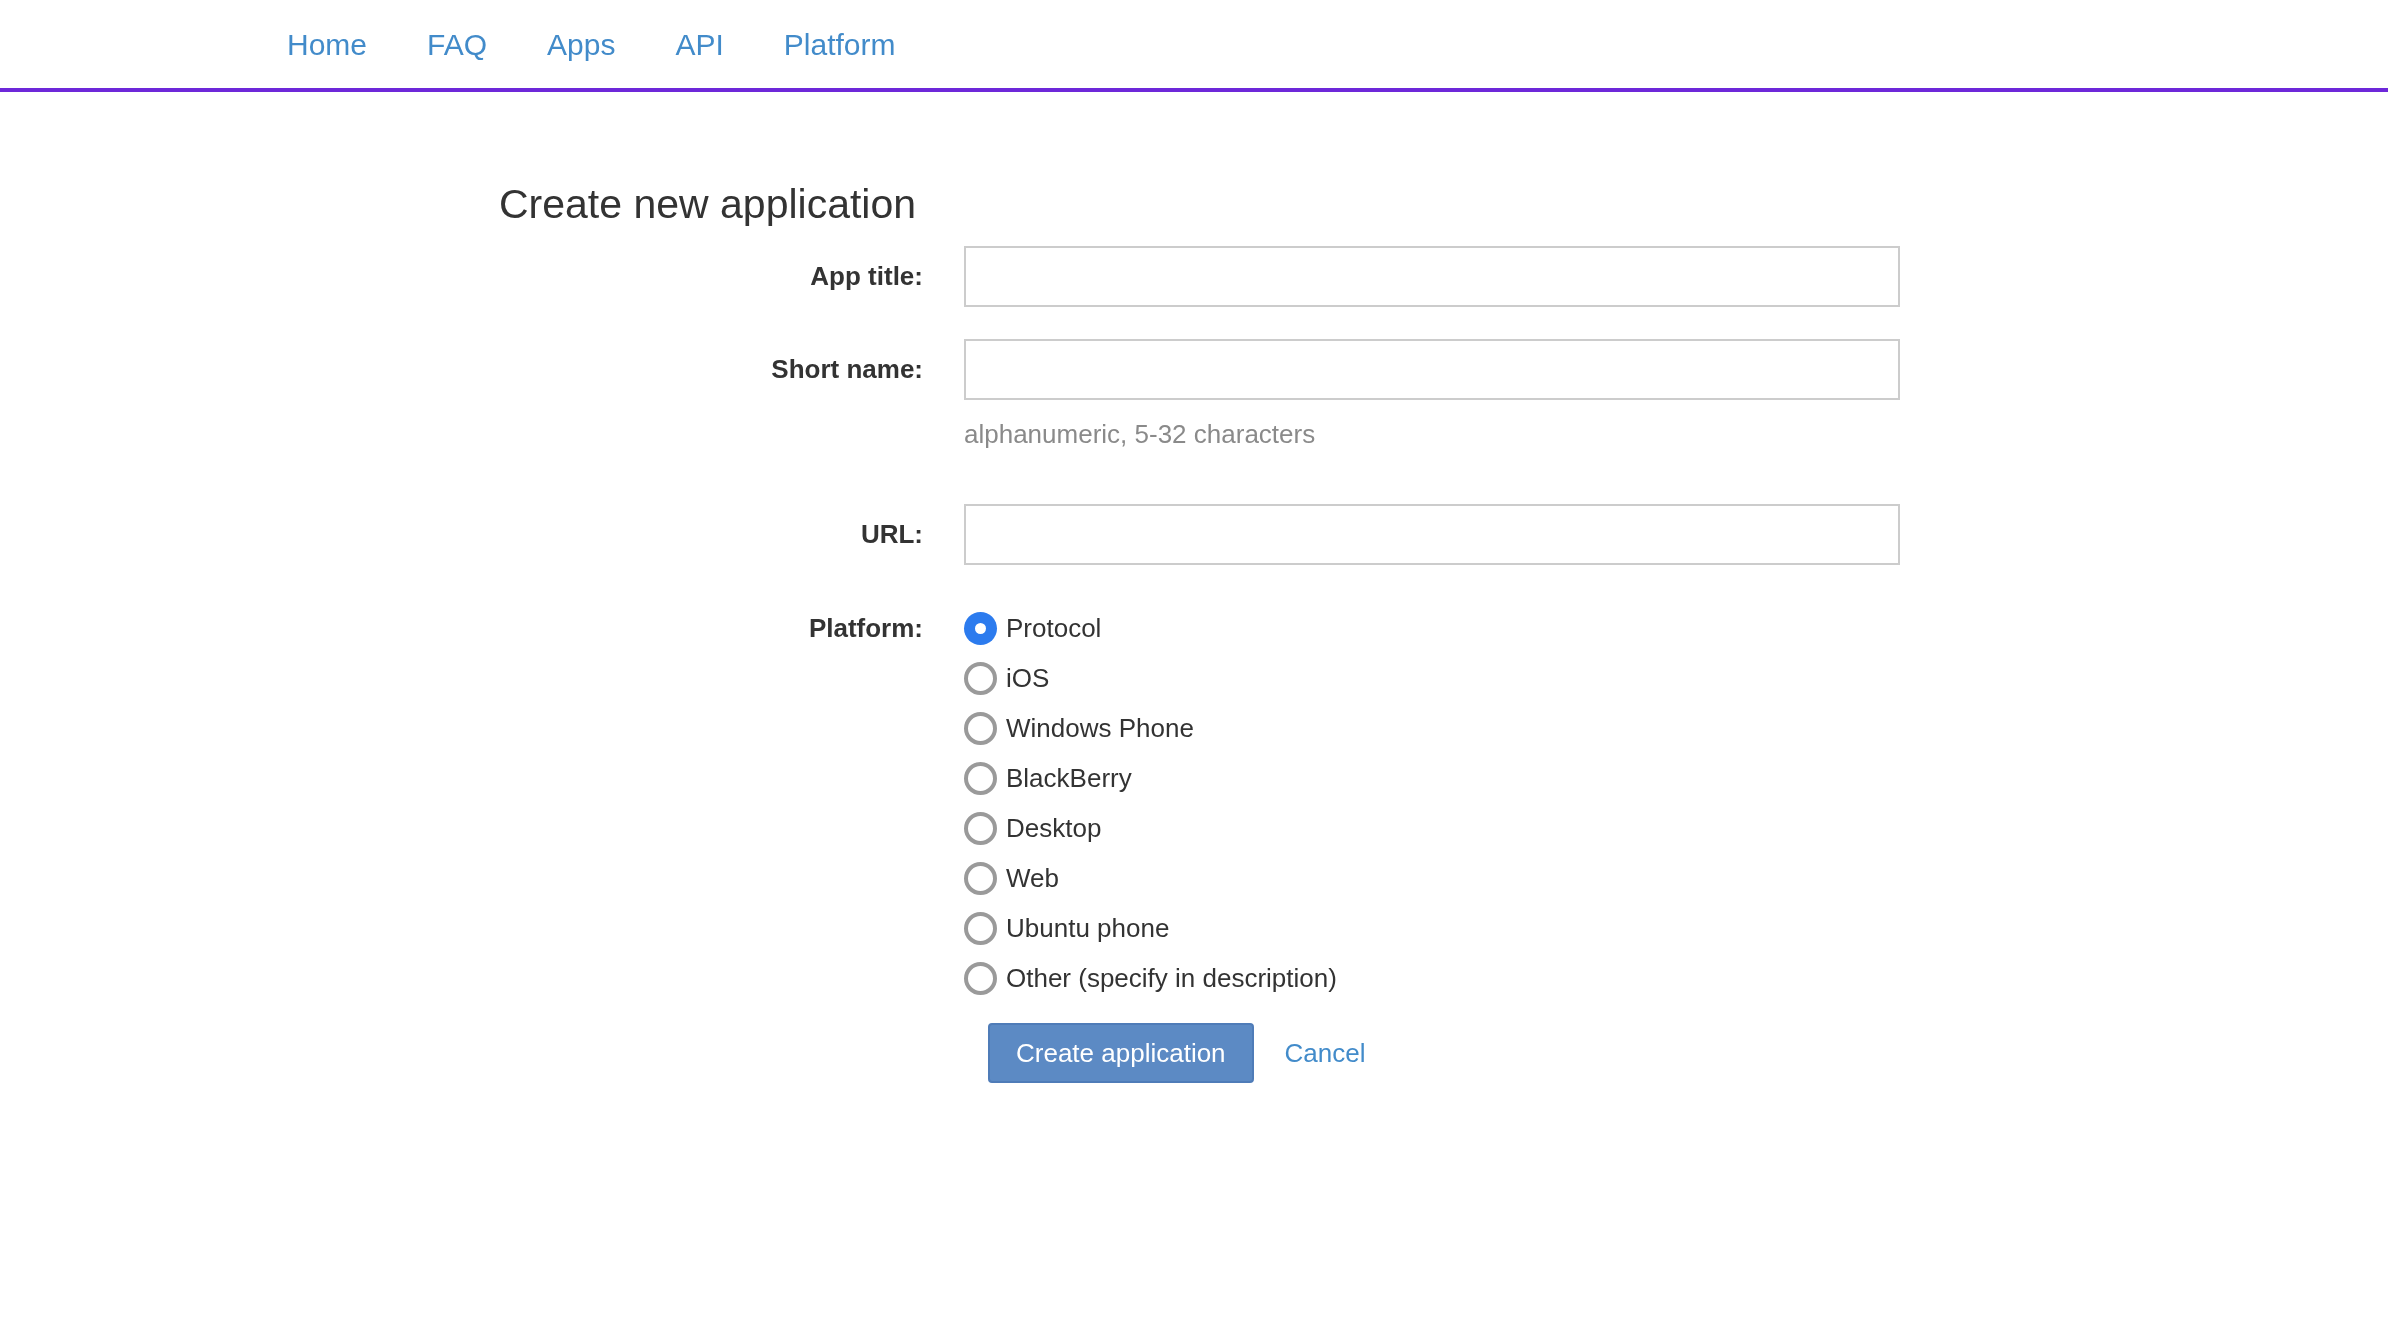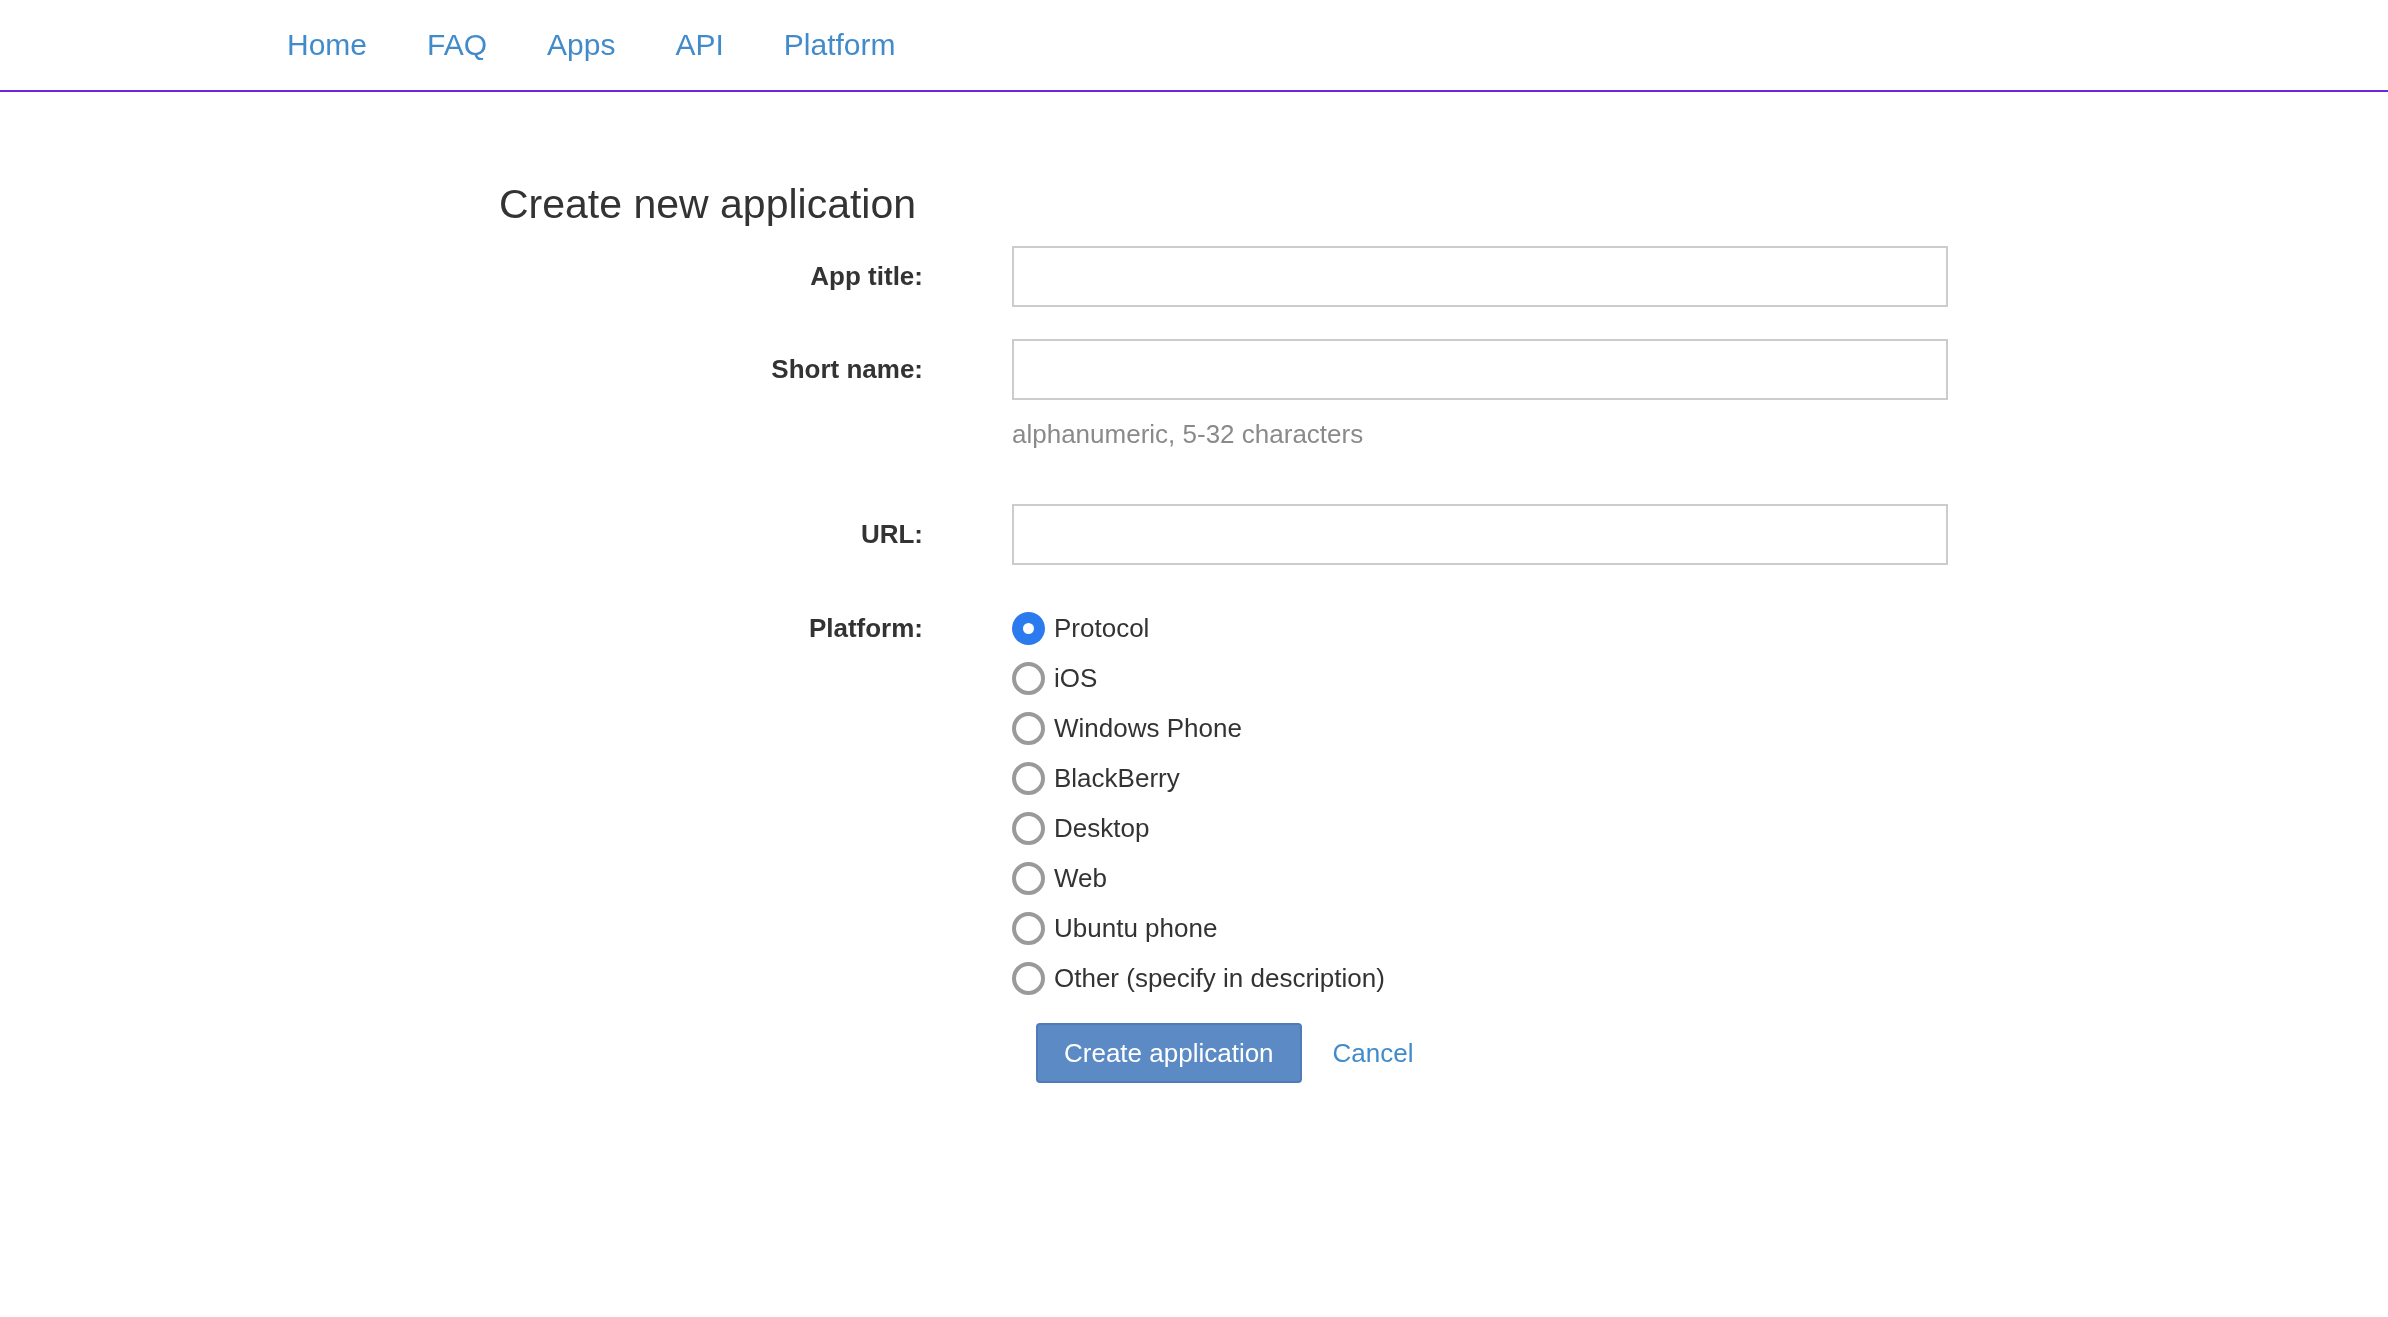--- a/index.html
+++ b/index.html
@@ -10,21 +10,21 @@
     position: relative;
     overflow: hidden;
     font-family: "Liberation Sans", sans-serif;
     color: #333333;
   }
 
   
   .navbar {
     height: 92px;
     background: #ffffff;
-    border-bottom: 2px solid #6d28d9;
+    border-bottom: 4px solid #6d28d9;
     display: flex;
     align-items: stretch;
     padding-left: 257px;
   }
   .nav-link {
     display: block;
     line-height: 90px;
     padding: 0 30px;
     font-size: 30px;
     color: #428bca;
@@ -46,21 +46,21 @@
 
   .form-row { display: flex; align-items: flex-start; }
   .lbl {
     width: 424px;
     flex-shrink: 0;
     text-align: right;
     font-size: 26px;
     font-weight: bold;
     color: #333333;
   }
-  .ctl { margin-left: 89px; }
+  .ctl { margin-left: 41px; }
 
   .lbl-input { line-height: 61px; }
   .lbl-radios { line-height: 50px; }
   .lbl-textarea { padding-top: 12px; line-height: 30px; }
 
   .text-input {
     display: block;
     width: 936px;
     height: 61px;
     background: #ffffff;

